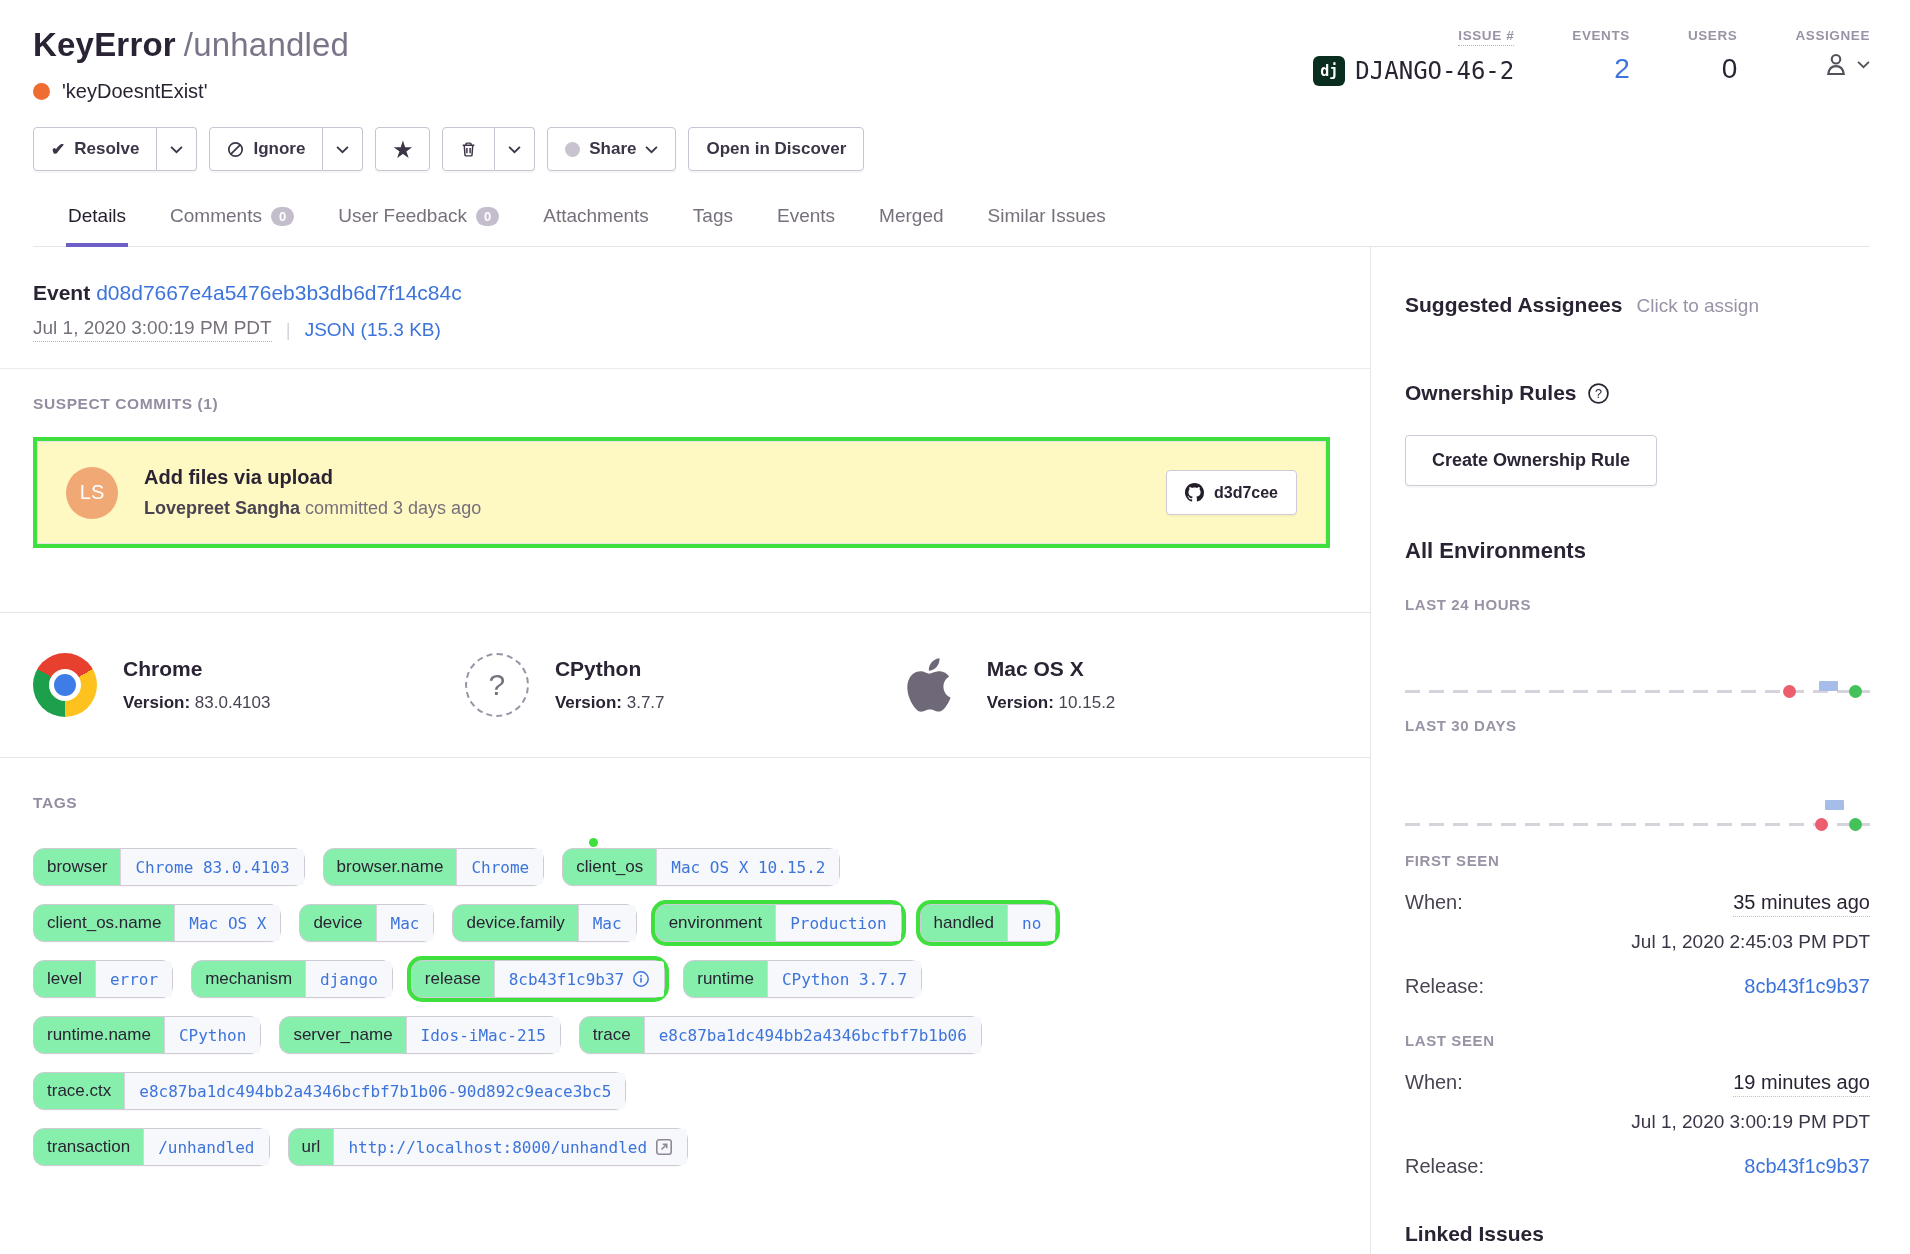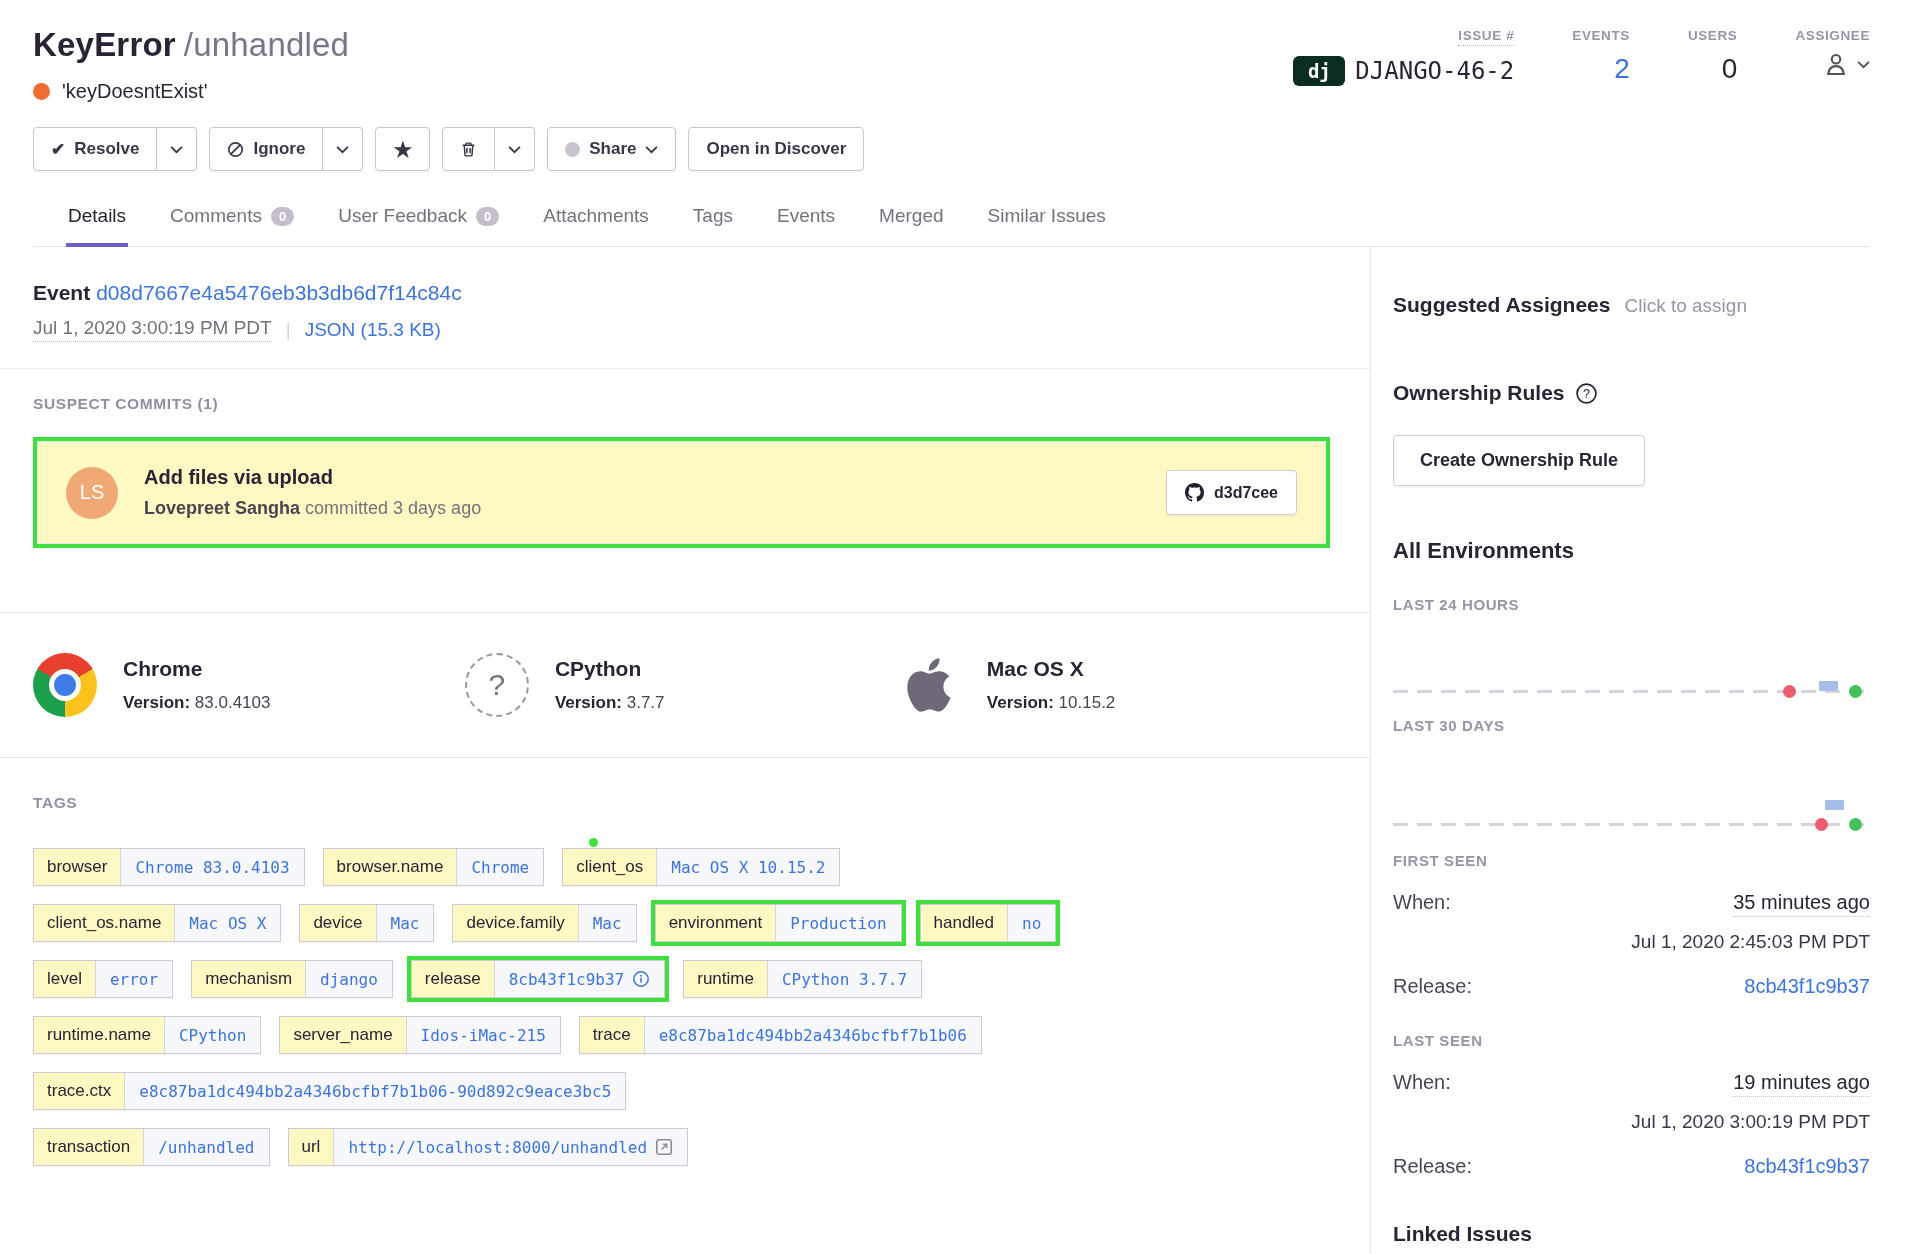--- a/index.html
+++ b/index.html
@@ -18,22 +18,22 @@
   .msg { margin-top:16px; display:flex; align-items:center; gap:12px; font-size:20px; color:#2a2333; }
   .level-dot { width:17px; height:17px; border-radius:50%; background:#ef6c33; flex:0 0 auto; }
 
   .stats { display:flex; gap:58px; padding-top:2px; }
   .stat { display:flex; flex-direction:column; align-items:flex-end; }
   .stat-label { font-size:13.5px; font-weight:bold; color:#9a93a5; letter-spacing:.6px; }
   .stat-label.dotted { border-bottom:1px dotted #b6b0bf; padding-bottom:2px; cursor:help; }
   .stat-value { margin-top:10px; font-size:28px; color:#2a2333; display:flex; align-items:center; gap:10px; }
   .stat-value.link { color:#3d74db; cursor:pointer; }
   .mono { font-family:"DejaVu Sans Mono", monospace; font-size:24px; }
-  .dj-icon { width:52px; height:30px; border-radius:6px; background:#092e20; color:#fff;
-             font-family:"DejaVu Sans Mono", monospace; font-weight:bold; font-size:19px;
+  .dj-icon { width:32px; height:30px; border-radius:6px; background:#092e20; color:#fff;
+             font-family:"DejaVu Sans Mono", monospace; font-weight:bold; font-size:15px;
              display:flex; align-items:center; justify-content:center; }
   .assignee-val { margin-top:6px; display:flex; align-items:center; gap:6px; cursor:pointer; }
   .assignee-val svg { display:block; }
 
   
   .toolbar { margin-top:24px; display:flex; gap:12px; }
   .btn-group { display:inline-flex; box-shadow:0 2px 1px rgba(40,20,60,.04); border-radius:4px; }
   .btn {
     background:#fff; border:1px solid #c9c4d1; color:#3c3547;
     font-family:inherit; font-size:17px; font-weight:bold;
@@ -53,21 +53,21 @@
   .tab { background:none; border:none; border-bottom:4px solid transparent; margin-bottom:-1px;
          font-family:inherit; font-size:19px; color:#77707c; padding:6px 2px 16px;
          display:flex; align-items:center; gap:9px; cursor:pointer; }
   .tab.active { color:#241e2c; border-bottom-color:#6c5fc7; }
   .tab-badge { background:#c3bdcc; color:#fff; font-size:13px; font-weight:bold;
                border-radius:11px; padding:3px 8px; line-height:1; }
 
   
   .content { flex:1; display:flex; align-items:stretch; overflow:hidden; }
   main { width:1370px; flex:0 0 auto; }
-  aside { flex:1; border-left:1px solid #e7e4ea; padding:46px 40px 0 22px; }
+  aside { flex:1; border-left:1px solid #e7e4ea; padding:46px 40px 0 34px; }
 
   
   .event-head { padding:34px 40px 26px 33px; display:flex; justify-content:space-between; align-items:flex-start; }
   .event-title { font-size:21px; font-weight:bold; }
   .event-title a { font-weight:400; color:#3d74db; text-decoration:none; margin-left:6px; cursor:pointer; }
   .event-sub { margin-top:12px; font-size:19px; color:#77707c; display:flex; align-items:center; }
   .event-sub .dotted { border-bottom:1px dotted #b6b0bf; padding-bottom:2px; cursor:help; }
   .event-sub .pipe { color:#d8d4de; margin:0 14px; }
   .event-sub a { color:#3d74db; text-decoration:none; cursor:pointer; }
 
@@ -111,22 +111,22 @@
       display:flex; align-items:center; justify-content:center; font-size:30px; }
   .apple-icon svg { width:64px; height:64px; display:block; }
   .ctx-name { font-size:21px; font-weight:bold; display:block; }
   .ctx-version { display:block; margin-top:12px; font-size:17px; color:#4a4452; }
   .ctx-version b { color:#2a2333; }
 
   
   .tags { padding:36px 40px 10px 33px; }
   .tag-rows { margin-top:36px; }
   .tag-row { display:flex; gap:18px; margin-bottom:18px; }
-  .pill { display:inline-flex; align-items:stretch; border:1px solid #cfcad6; border-radius:0;
-          background:#fef9c3; position:relative; box-shadow:0 1px 1px rgba(40,20,60,.03); }
+  .pill { display:inline-flex; align-items:stretch; border:1px solid #cfcad6; border-radius:11px;
+          background:#86efac; position:relative; box-shadow:0 1px 1px rgba(40,20,60,.03); }
   .pill.hl { box-shadow:0 0 0 4px #3ee03e; }
   .pill-key { padding:8px 13px; font-size:17px; color:#2a2333; display:flex; align-items:center; }
   .pill-value { padding:8px 14px; background:#f6f8fb; border-left:1px solid #d8d4de;
           border-radius:0 3px 3px 0; color:#3d74db; display:flex; align-items:center; gap:8px;
           font-family:"DejaVu Sans Mono", monospace; font-size:16px; cursor:pointer; }
   .pill-dot { position:absolute; top:-11px; left:26px; width:9px; height:9px; border-radius:50%;
           background:#3ee03e; }
   .pill svg { display:block; }
 
   

